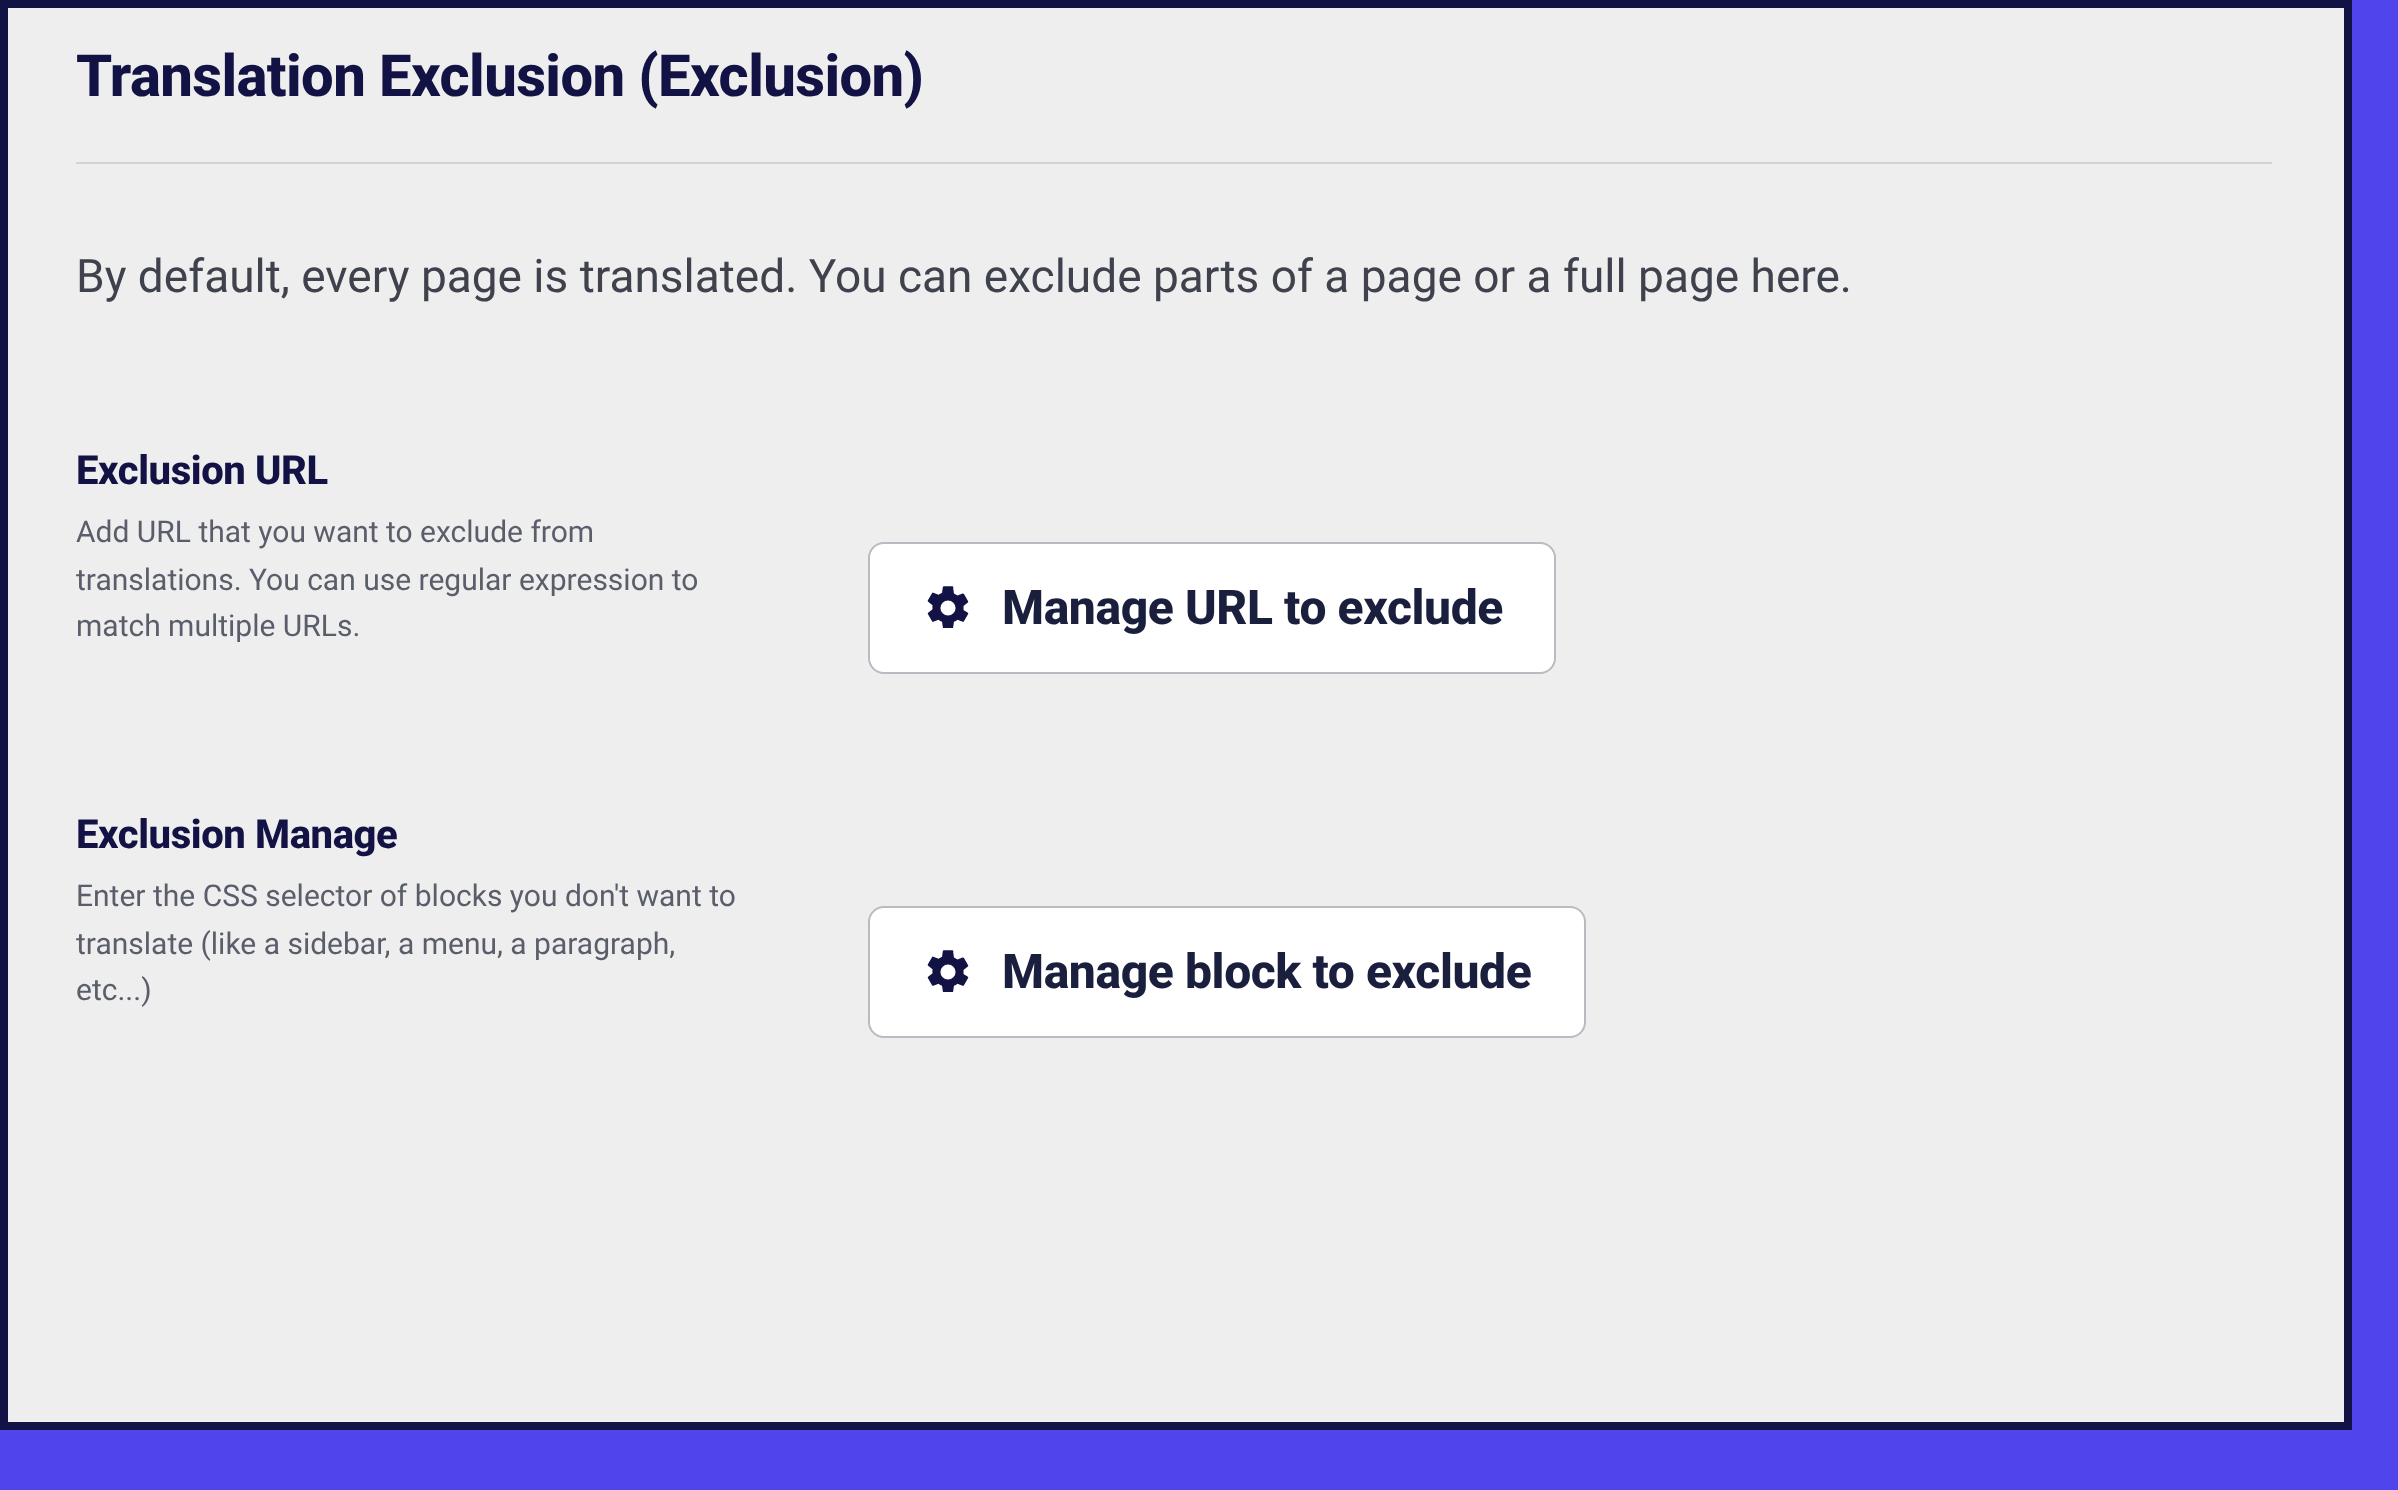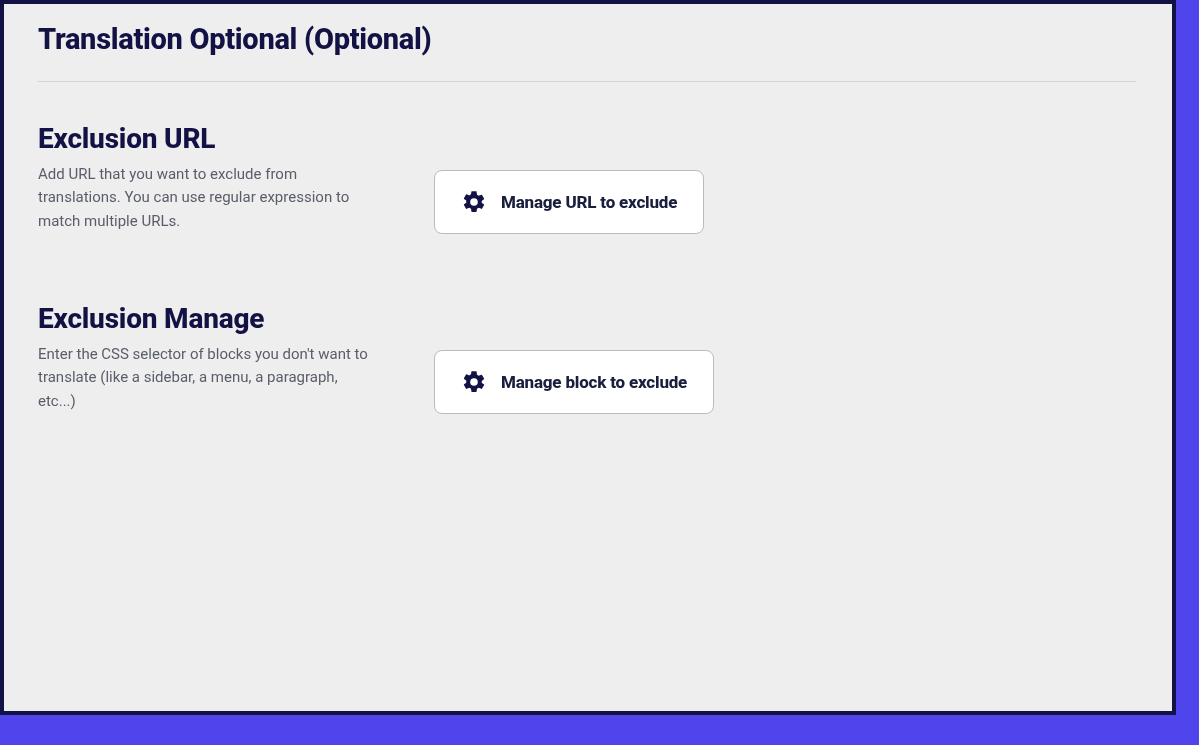--- a/index.html
+++ b/index.html
@@ -55,21 +55,21 @@
       display: flex;
       align-items: flex-start;
       gap: 56px;
       margin-bottom: 68px;
     }
     .row-left {
       width: 340px;
       flex-shrink: 0;
     }
     .row-heading {
-      font-size: 28px;
+      font-size: 20px;
       font-weight: 800;
       color: #131244;
       margin-bottom: 8px;
       letter-spacing: -0.2px;
     }
     .row-desc {
       font-size: 15px;
       font-weight: 400;
       color: #5a5e6a;
       line-height: 1.55;
@@ -78,21 +78,21 @@
       padding-top: 48px;
     }
     .manage-button {
       display: inline-flex;
       align-items: center;
       gap: 14px;
       background: #ffffff;
       border: 1px solid #b9bbc2;
       border-radius: 8px;
       padding: 18px 26px;
-      font-size: 17px;
+      font-size: 24px;
       font-weight: 800;
       color: #1a1f3d;
       cursor: pointer;
       letter-spacing: -0.2px;
       font-family: inherit;
     }
     .gear-icon {
       width: 26px;
       height: 26px;
       flex-shrink: 0;
@@ -103,24 +103,25 @@
       height: 100%;
     }
   </style>
 </head>
 <body>
 
 <div class="blue-backdrop"></div>
 
 <div class="panel">
 
-  <h2 class="section-title">Translation Optional (Optional)</h2>
+  <h2 class="section-title">Translation Exclusion (Exclusion)</h2>
 
   <hr class="divider">
 
+  <p class="section-description">By default, every page is translated. You can exclude parts of a page or a full page here.</p>
 
   <div class="row">
     <div class="row-left">
       <div class="row-heading">Exclusion URL</div>
       <div class="row-desc">Add URL that you want to exclude from translations. You can use regular expression to match multiple URLs.</div>
     </div>
     <div class="row-right">
       <button class="manage-button">
         <span class="gear-icon">
           <svg viewBox="0 0 24 24" fill="#131244">

